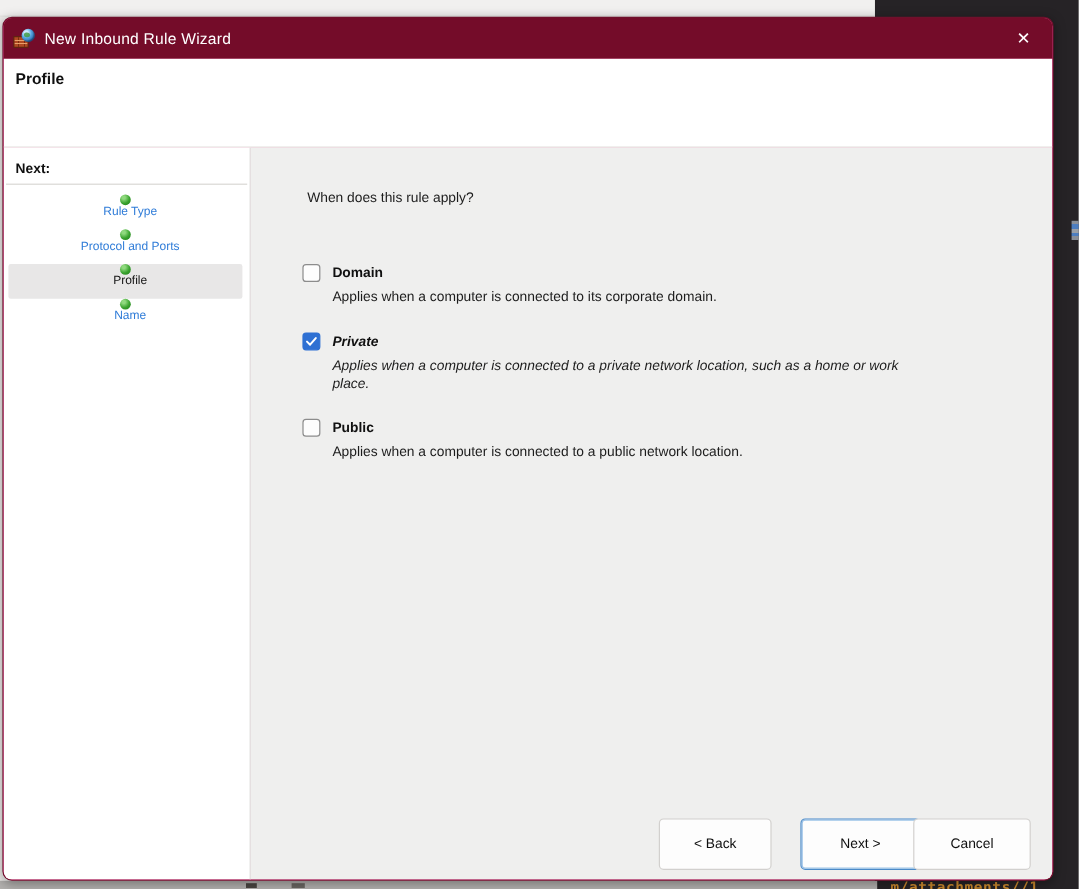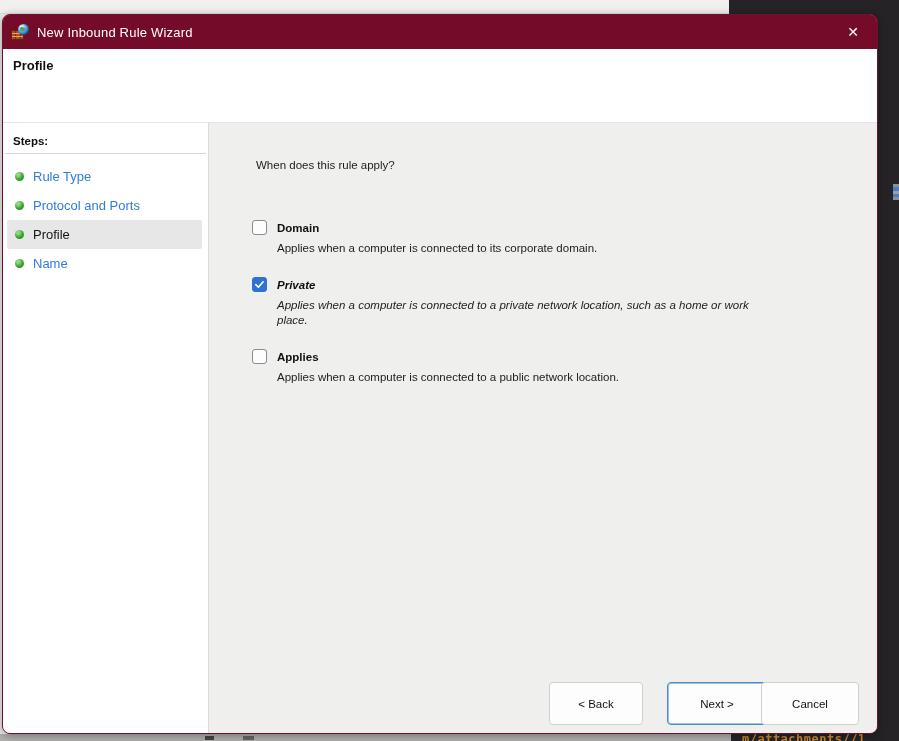--- a/index.html
+++ b/index.html
@@ -100,21 +100,21 @@
   .sidebar {
     flex:0 0 206px; background:#ffffff;
     border-right:1px solid #dcdbd9;
     padding-top:12px;
   }
   .steps-heading { font-size:11.5px; font-weight:bold; color:#101010; padding-left:10px; }
   .steps-divider { margin:6px 2px 8px 2px; border-bottom:1px solid #d9d7d4; }
   .step {
     height:29px; display:flex; align-items:center;
     margin:0 6px 0 4px; padding-left:8px; border-radius:2px;
-    font-size:13px; color:#2f7cd8; cursor:default;
+    font-size:10px; color:#2f7cd8; cursor:default;flex-direction:column;
   }
   .step.active { background:#e8e7e7; color:#141414; }
   .dot {
     width:9px; height:9px; border-radius:50%; margin-right:9px; flex:0 0 9px;
     background:radial-gradient(circle at 35% 30%, #8fd97e 0 15%, #3aa32f 55%, #1d7a17 100%);
   }
 
   
   .content { flex:1; position:relative; background:#efefee; }
   .question { position:absolute; left:47px; top:36px; font-size:11.5px; color:#1c1c1c; }
@@ -171,21 +171,21 @@
     <span class="title-text">New Inbound Rule Wizard</span>
     <span class="close-btn">✕</span>
   </div>
 
   <div class="header">
     <div class="header-title">Profile</div>
   </div>
 
   <div class="body-row">
     <div class="sidebar">
-      <div class="steps-heading">Steps:</div>
+      <div class="steps-heading">Next:</div>
       <div class="steps-divider"></div>
 
       <div class="step">
         <span class="dot"></span>
         <span>Rule Type</span>
       </div>
       <div class="step">
         <span class="dot"></span>
         <span>Protocol and Ports</span>
       </div>
@@ -222,21 +222,21 @@
           <span class="profile-label">Private</span>
         </div>
         <div class="profile-desc">Applies when a computer is connected to a private network location, such as a home or work place.</div>
       </div>
 
       <div class="profile-group pg-public">
         <div class="profile-row">
           <span class="checkbox">
             
           </span>
-          <span class="profile-label">Applies</span>
+          <span class="profile-label">Public</span>
         </div>
         <div class="profile-desc">Applies when a computer is connected to a public network location.</div>
       </div>
 
       <button class="btn btn-back">&lt; Back</button>
       <button class="btn btn-next">Next &gt;</button>
       <button class="btn btn-cancel">Cancel</button>
     </div>
   </div>
 </div>

